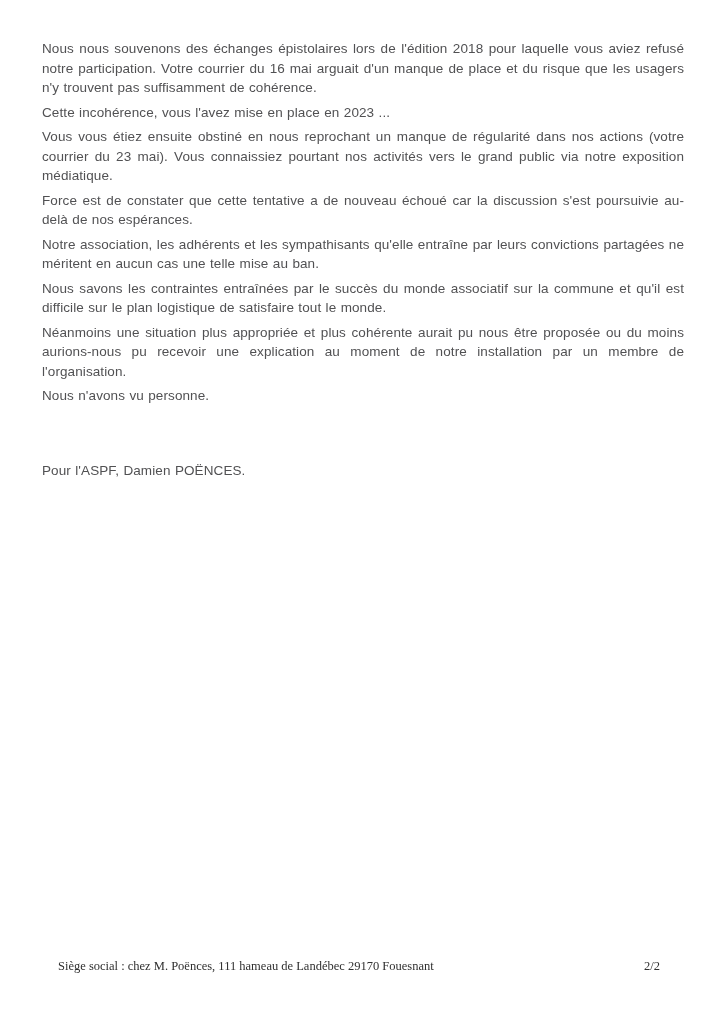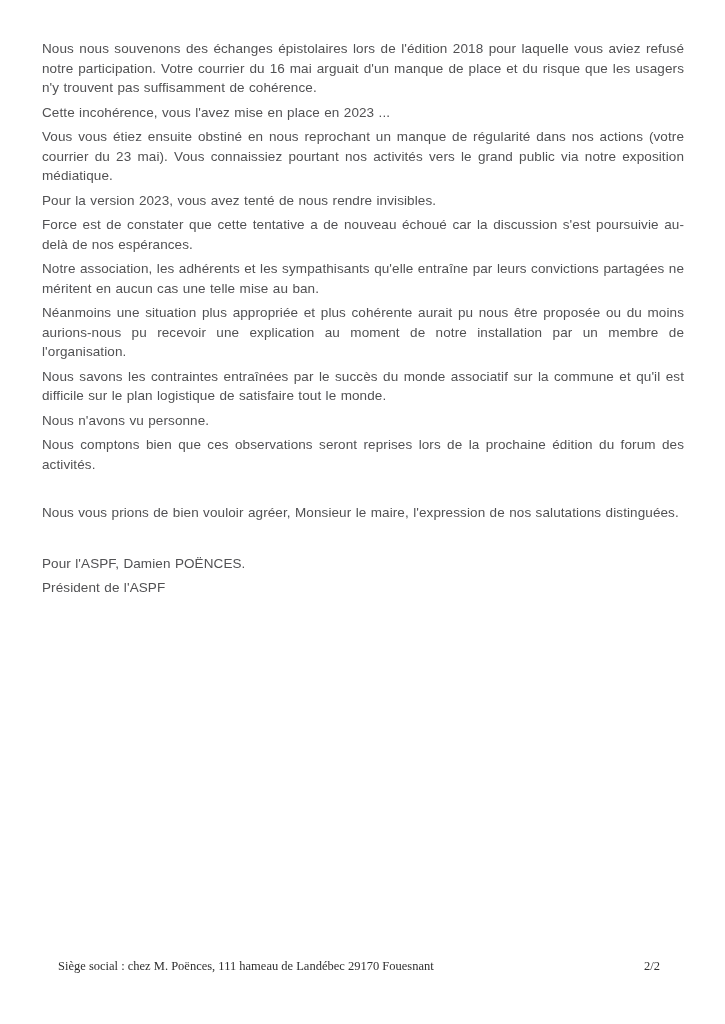--- a/index.html
+++ b/index.html
@@ -56,36 +56,32 @@
 </style>
 </head>
 <body>
 
 <div class="page">
 
   <main class="letter-body">
     <p>Nous nous souvenons des échanges épistolaires lors de l'édition 2018 pour laquelle vous aviez refusé notre participation. Votre courrier du 16 mai arguait d'un manque de place et du risque que les usagers n'y trouvent pas suffisamment de cohérence.</p>
     <p>Cette incohérence, vous l'avez mise en place en 2023 ...</p>
     <p>Vous vous étiez ensuite obstiné en nous reprochant un manque de régularité dans nos actions (votre courrier du 23 mai). Vous connaissiez pourtant nos activités vers le grand public via notre exposition médiatique.</p>
-    <p>Pour la version 2023, vous avez tenté de nous rendre invisibles.</p>
     <p>Force est de constater que cette tentative a de nouveau échoué car la discussion s'est poursuivie au-delà de nos espérances.</p>
     <p>Notre association, les adhérents et les sympathisants qu'elle entraîne par leurs convictions partagées ne méritent en aucun cas une telle mise au ban.</p>
+    <p>Nous savons les contraintes entraînées par le succès du monde associatif sur la commune et qu'il est difficile sur le plan logistique de satisfaire tout le monde.</p>
     <p>Néanmoins une situation plus appropriée et plus cohérente aurait pu nous être proposée ou du moins aurions-nous pu recevoir une explication au moment de notre installation par un membre de l'organisation.</p>
-    <p>Nous savons les contraintes entraînées par le succès du monde associatif sur la commune et qu'il est difficile sur le plan logistique de satisfaire tout le monde.</p>
     <p>Nous n'avons vu personne.</p>
-    <p>Nous comptons bien que ces observations seront reprises lors de la prochaine édition du forum des activités.</p>
 
     <div class="spacer-a"></div>
 
-    <p>Nous vous prions de bien vouloir agréer, Monsieur le maire, l'expression de nos salutations distinguées.</p>
 
     <div class="spacer-b"></div>
 
     <p>Pour l'ASPF, Damien POËNCES.</p>
-    <p>Président de l'ASPF</p>
   </main>
 
   <footer class="page-footer">
     <span class="footer-address">Siège social : chez M. Poënces, 111 hameau de Landébec 29170 Fouesnant</span>
     <span class="page-number">2/2</span>
   </footer>
 
 </div>
 
 </body></html>

